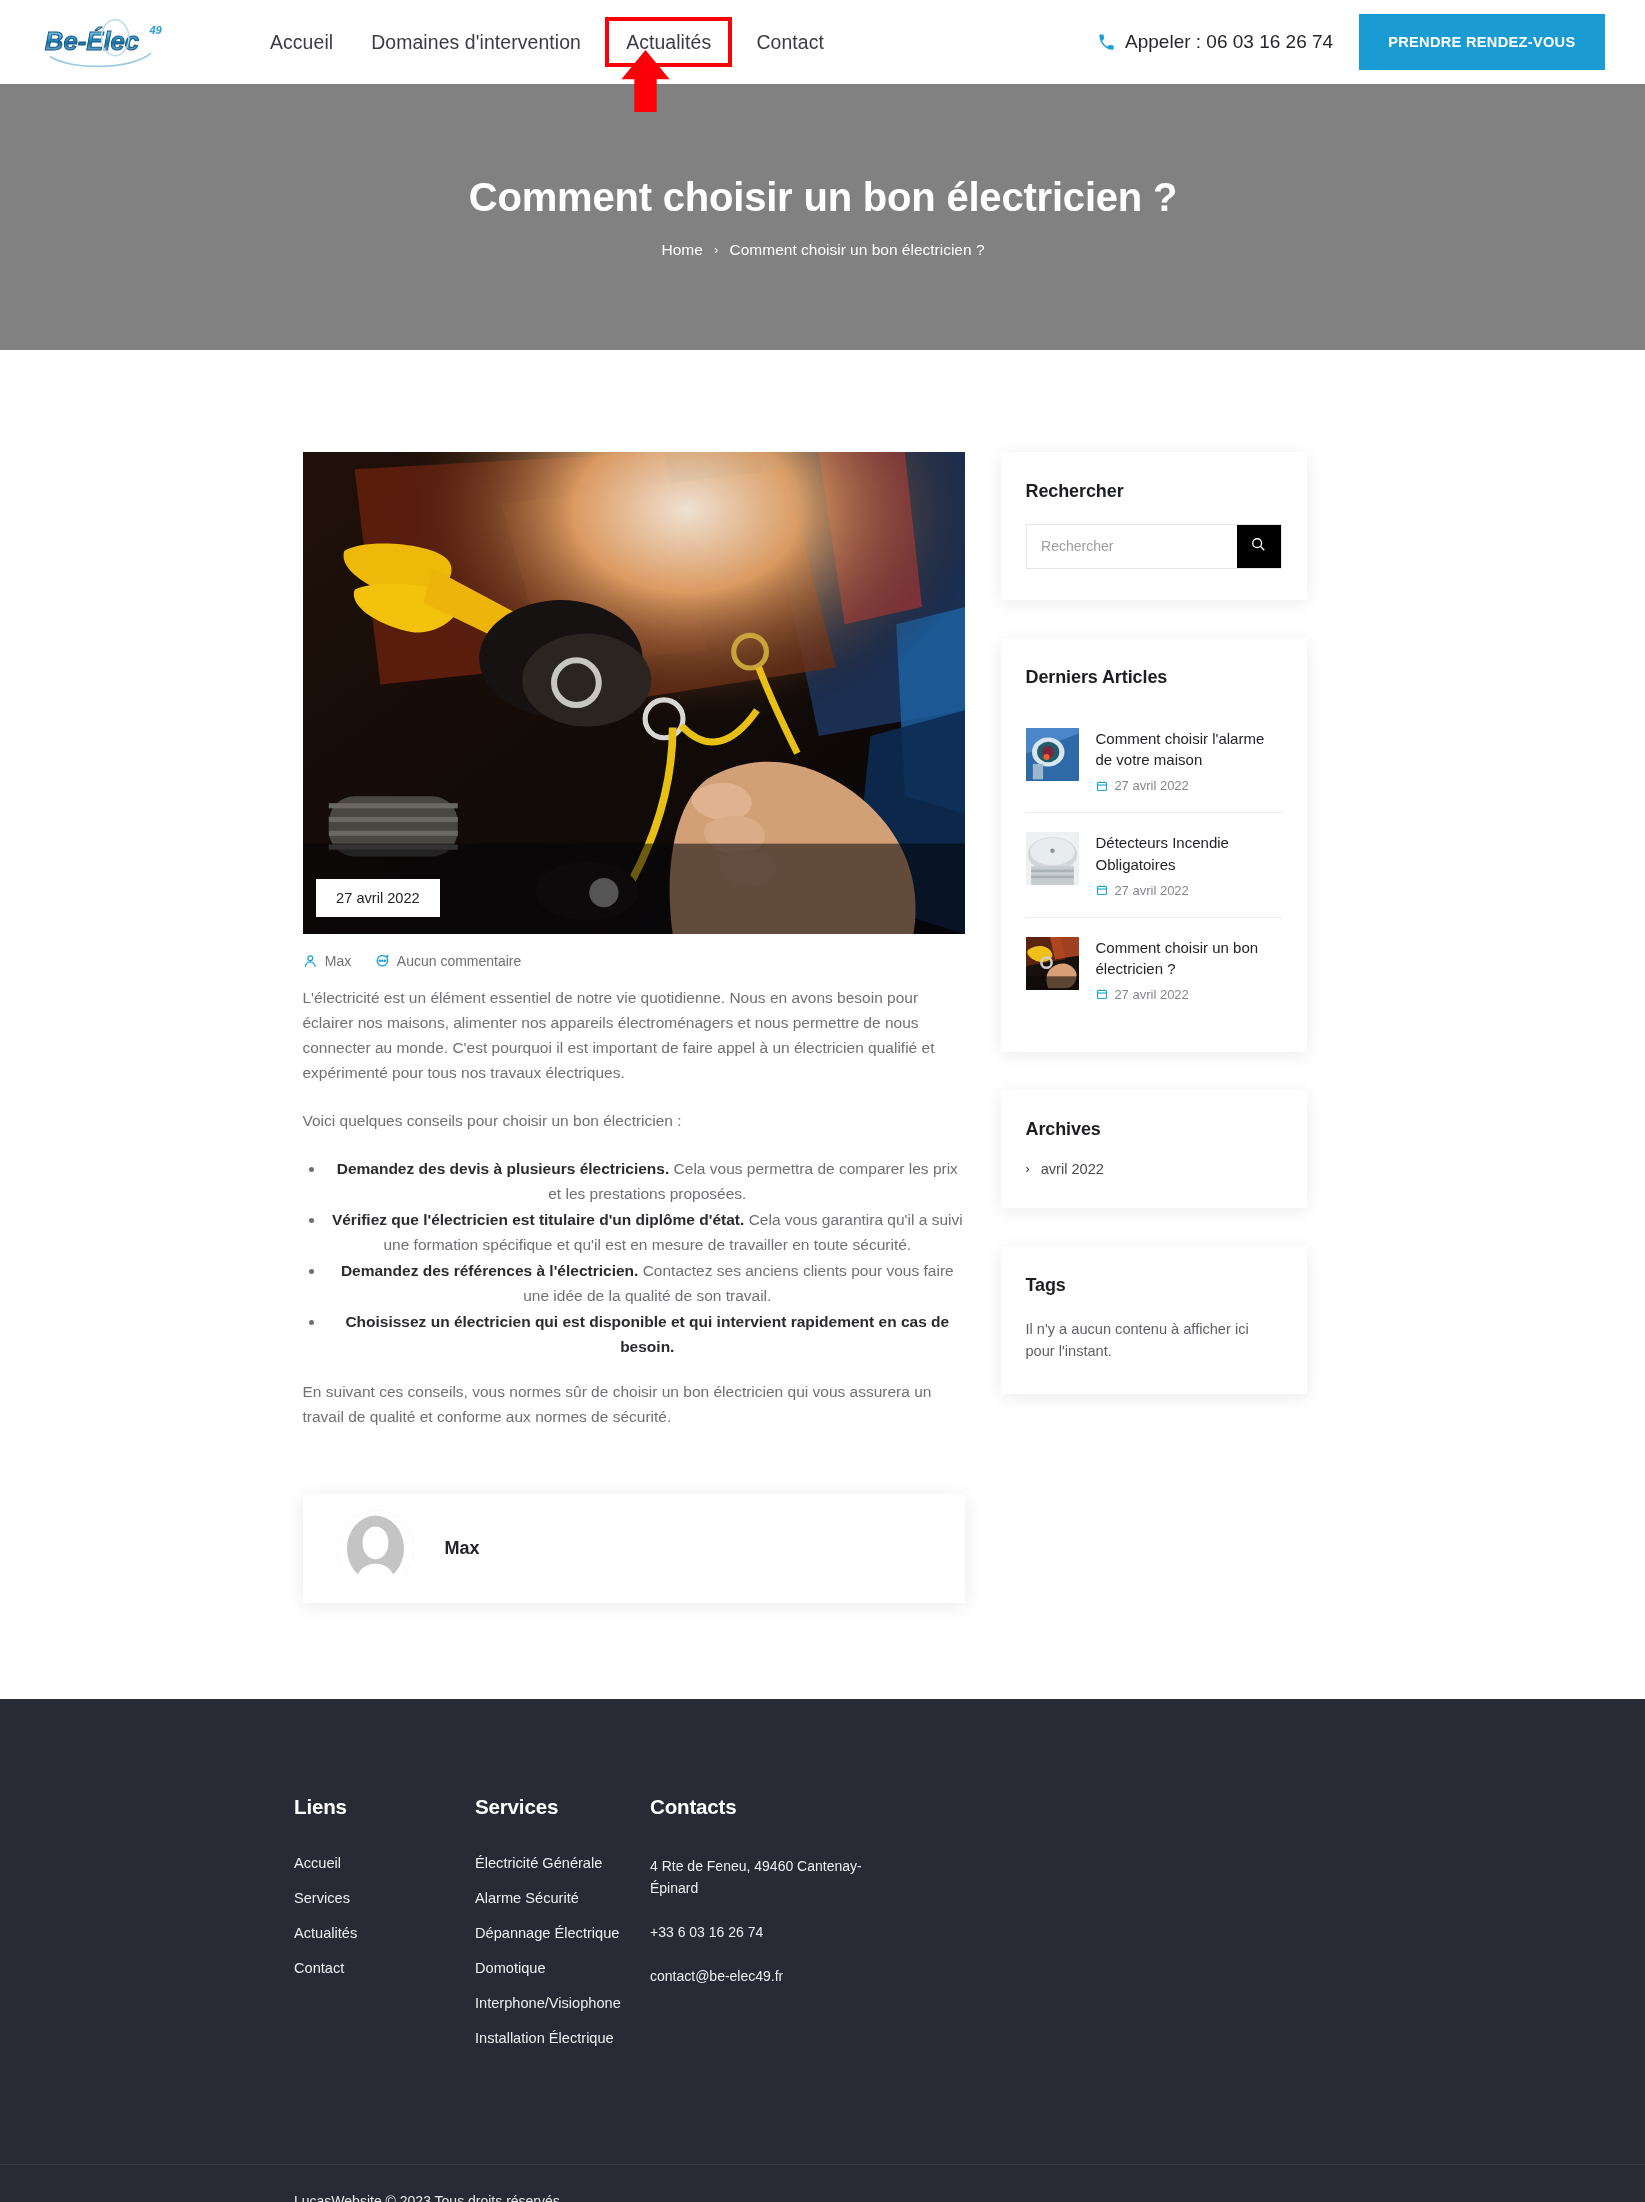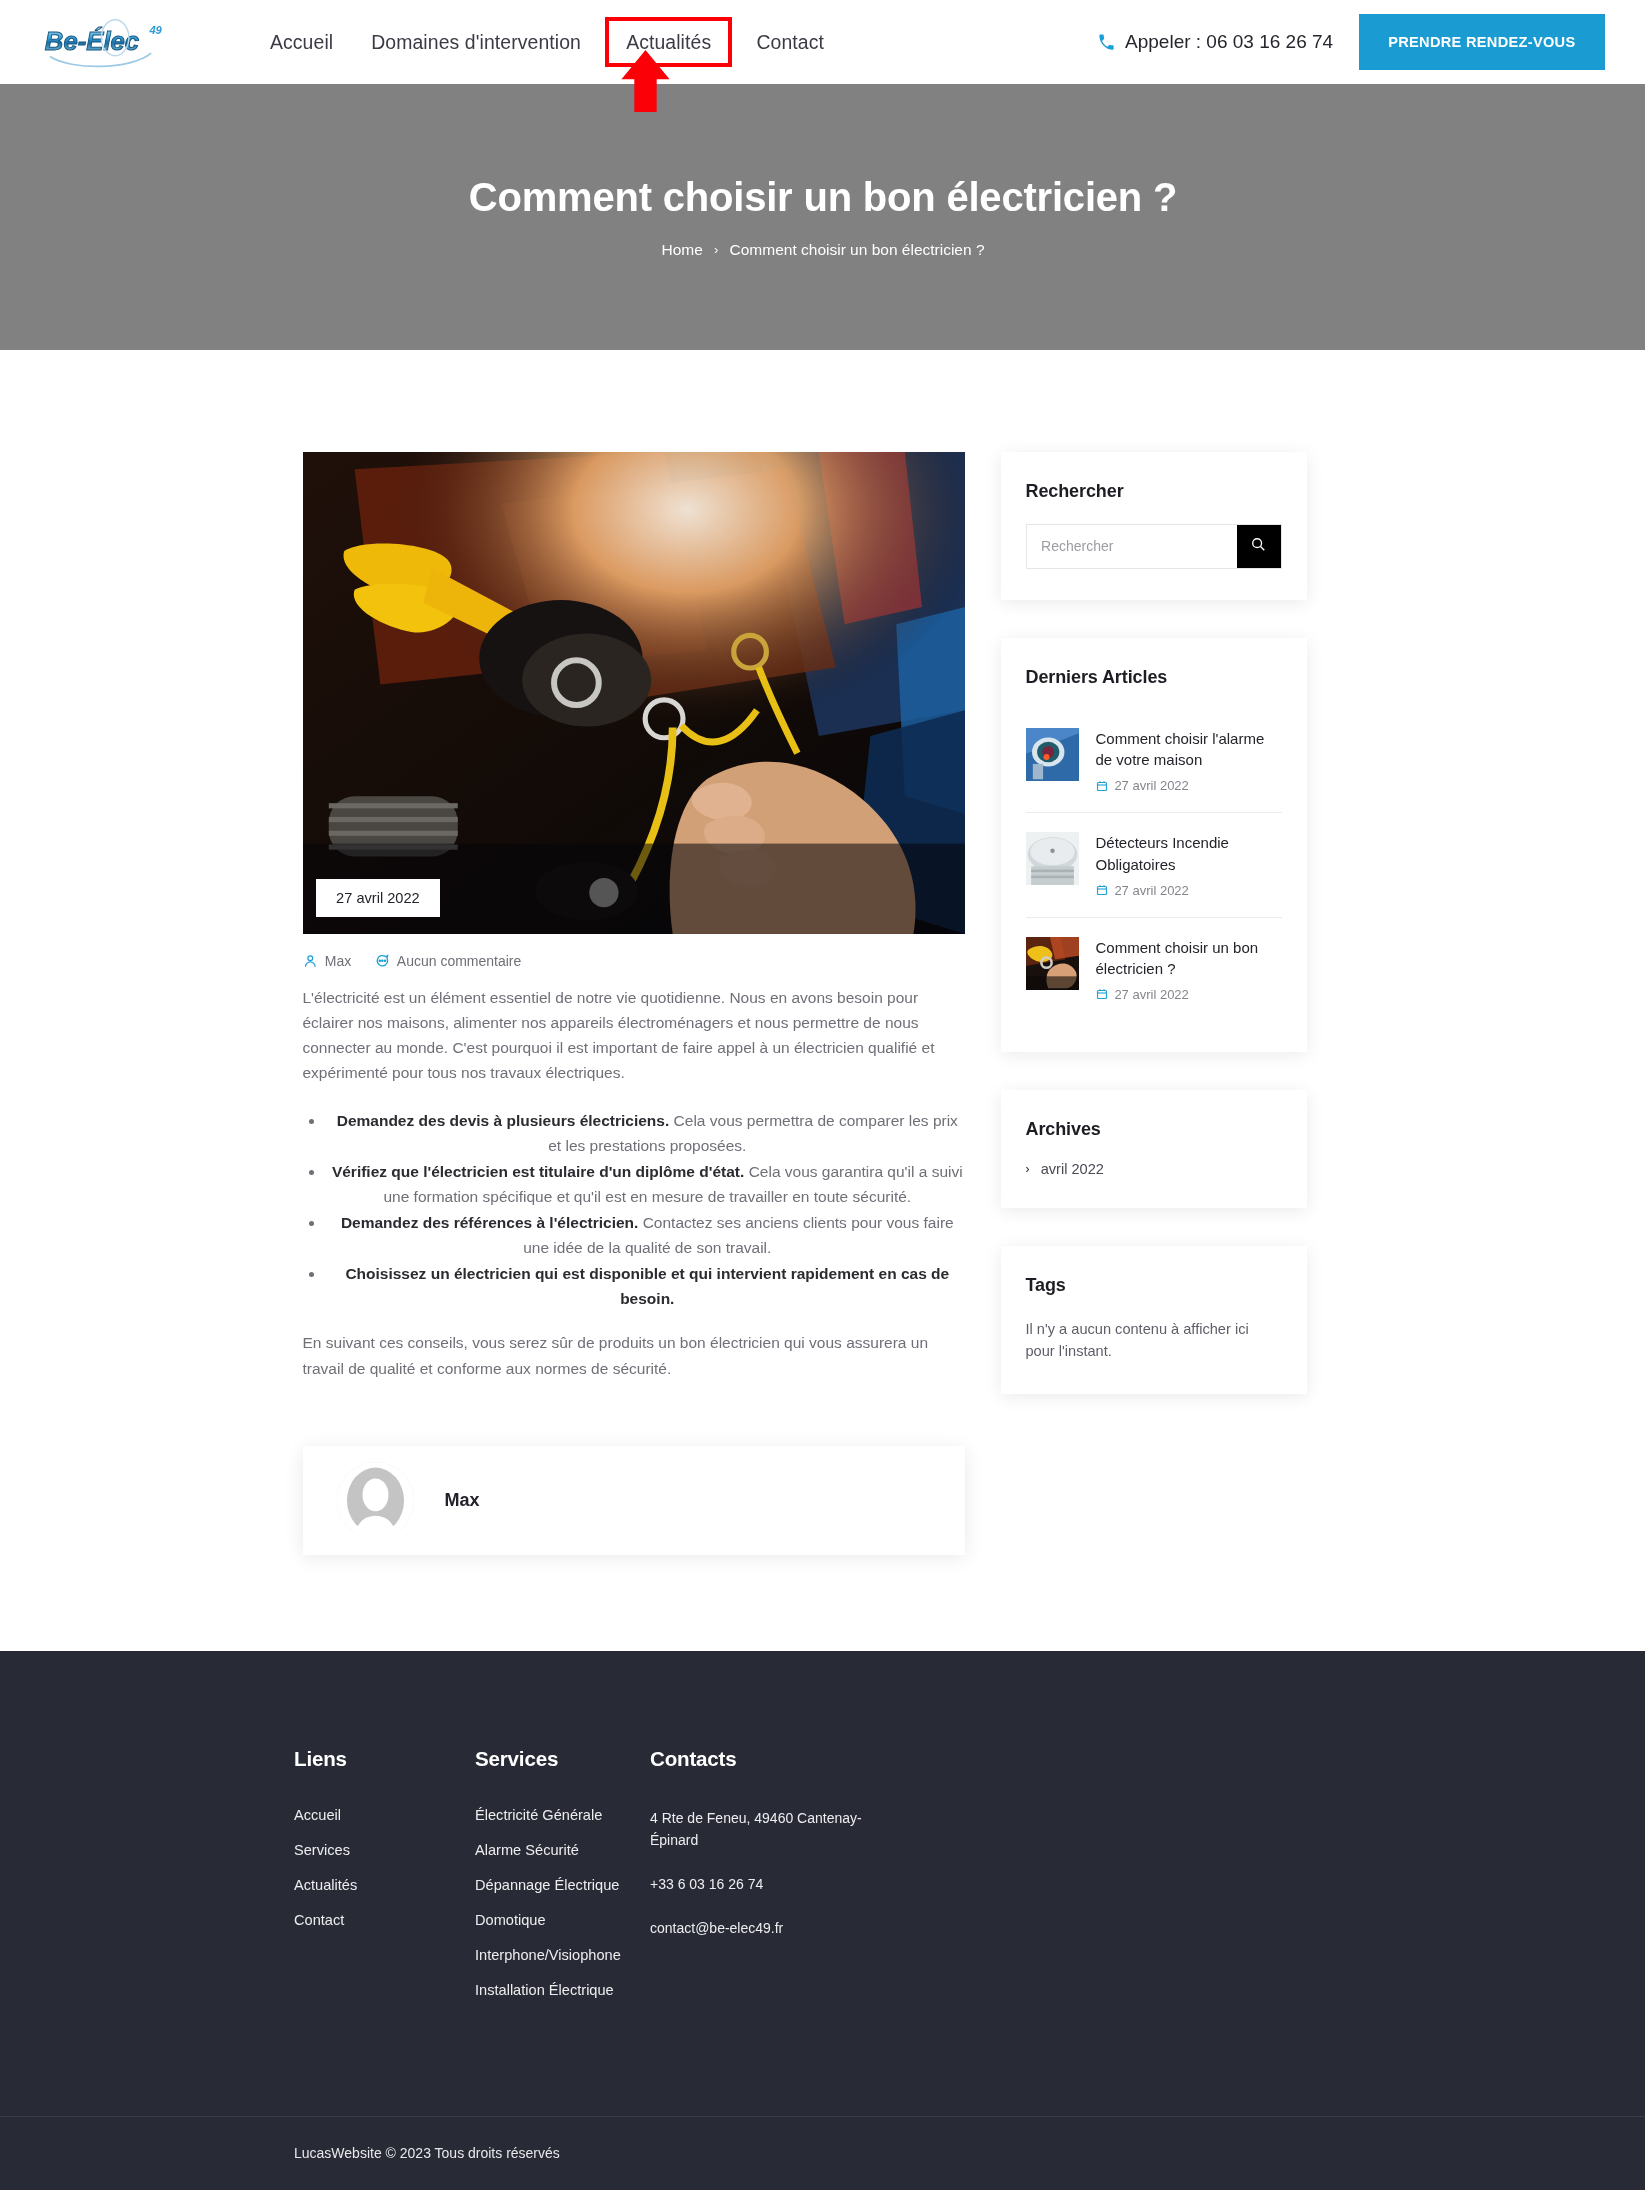--- a/index.html
+++ b/index.html
@@ -324,27 +324,28 @@
                 <circle cx="13" cy="12" r="1" fill="currentColor"></circle>
                 <circle cx="17" cy="12" r="1" fill="currentColor"></circle>
             </svg>
           </span>
           <span>Aucun commentaire</span>
         </div>
       </div>
 
       <div class="post-body">
         <p>L'électricité est un élément essentiel de notre vie quotidienne. Nous en avons besoin pour éclairer nos maisons, alimenter nos appareils électroménagers et nous permettre de nous connecter au monde. C'est pourquoi il est important de faire appel à un électricien qualifié et expérimenté pour tous nos travaux électriques.</p>
+        <p>Voici quelques conseils pour choisir un bon électricien :</p>
         <ul>
           <li><b>Demandez des devis à plusieurs électriciens.</b><span> Cela vous permettra de comparer les prix et les prestations proposées.</span></li>
           <li><b>Vérifiez que l'électricien est titulaire d'un diplôme d'état.</b><span> Cela vous garantira qu'il a suivi une formation spécifique et qu'il est en mesure de travailler en toute sécurité.</span></li>
           <li><b>Demandez des références à l'électricien.</b><span> Contactez ses anciens clients pour vous faire une idée de la qualité de son travail.</span></li>
           <li><b>Choisissez un électricien qui est disponible et qui intervient rapidement en cas de besoin.</b><span></span></li>
         </ul>
-        <p>En suivant ces conseils, vous serez sûr de produits un bon électricien qui vous assurera un travail de qualité et conforme aux normes de sécurité.</p>
+        <p>En suivant ces conseils, vous normes sûr de choisir un bon électricien qui vous assurera un travail de qualité et conforme aux normes de sécurité.</p>
       </div>
 
       <div class="author-box">
         <div class="avatar">
           <svg width="77" height="77" viewBox="0 0 89 89" aria-hidden="true">
             <rect width="89" height="89" fill="#ffffff"></rect>
             <ellipse cx="44.5" cy="44.5" rx="33" ry="38" fill="#c4c4c4"></ellipse>
             <ellipse cx="44.5" cy="38" rx="15" ry="19" fill="#ffffff"></ellipse>
             <path d="M20 92 C20 72 31 62 44.5 62 C58 62 69 72 69 92Z" fill="#ffffff"></path>
           </svg>

